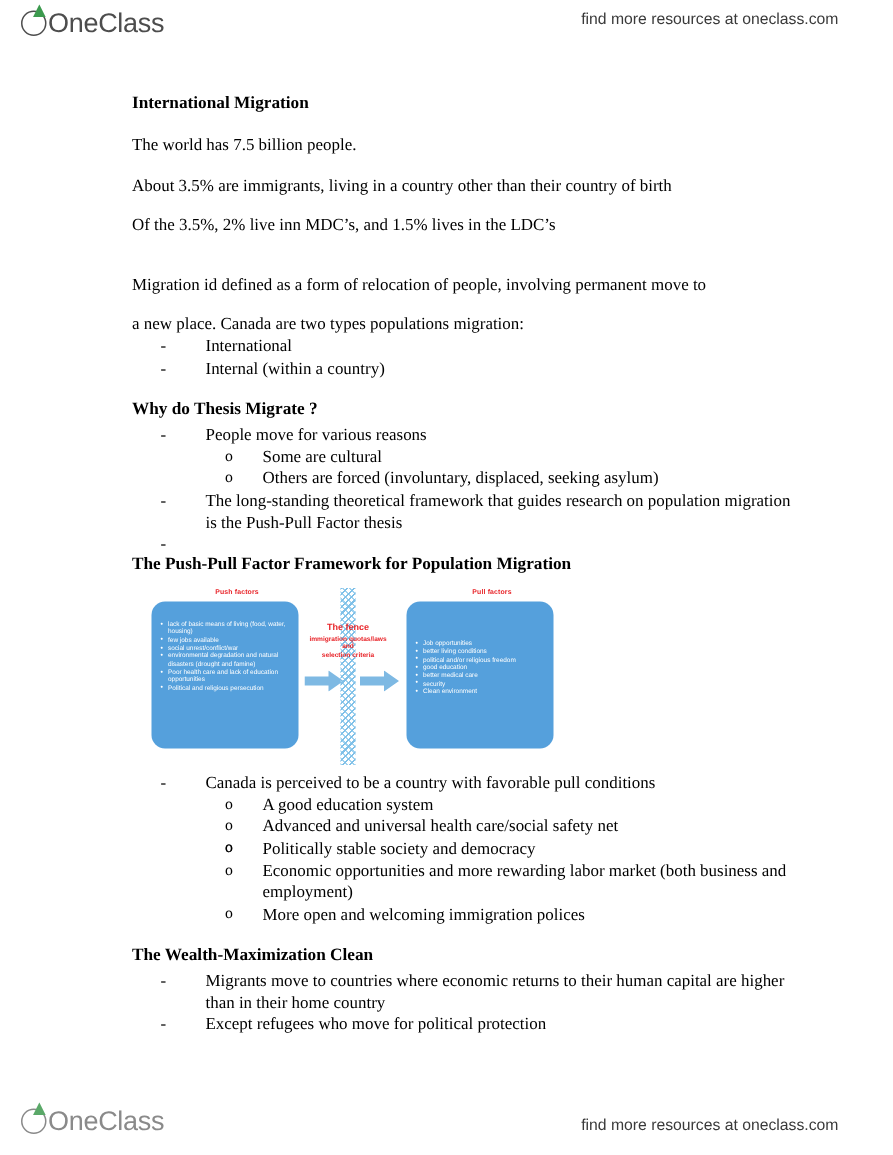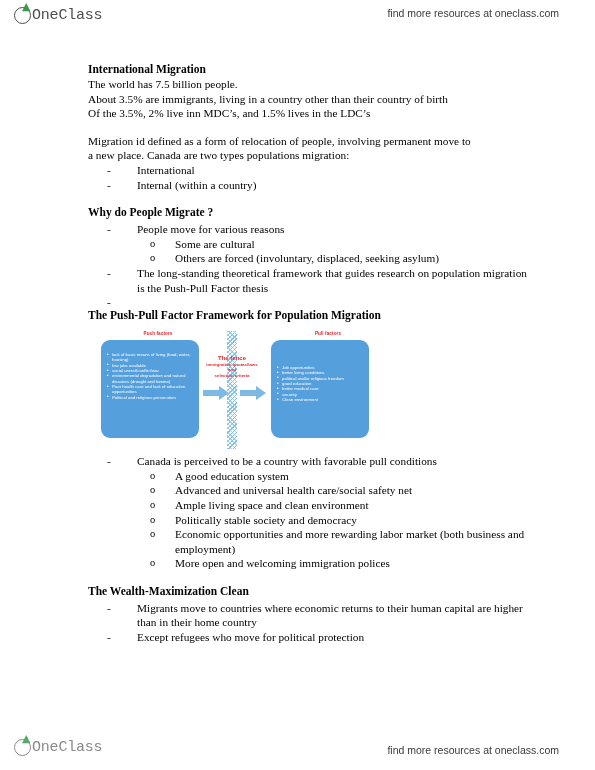--- a/index.html
+++ b/index.html
@@ -40,22 +40,22 @@
   }
   .brand-leaf {
     position: absolute; left: 8px; top: 1px;
     width: 9px; height: 7px;
     color: #3c9a4e;
     font-size: 11px;
     line-height: 7px;
     font-family: "DejaVu Sans", sans-serif;
   }
   .brand-word {
-    font-family: Liberation Mono, monospace;
-    font-size: 15px;
+    font-family: Liberation Sans, sans-serif;
+    font-size: 18px;
     line-height: 27px;
     color: #4d4d4d;
     letter-spacing: -0.2px;
     margin-left: -1px;
   }
   .header-tag {
     position: absolute;
     right: 36px; top: 7px;
     font-family: "Liberation Sans", sans-serif;
     font-size: 10.5px;
@@ -85,26 +85,28 @@
   .content {
     position: absolute;
     left: 88px; top: 62px;
     width: 440px;
   }
   h2.doc-head {
     font-size: 11.5px;
     font-weight: bold;
     color: #000;
     line-height: 15px;
+    margin-bottom: 13px;
   }
   h2.doc-head.tight { margin-bottom: 2px; }
   p.line {
     font-size: 11.3px;
     line-height: 14.6px;
     color: #000;
+    margin-top: 12px;
   }
   .gap-sm { height: 13px; }
   .gap-xs { height: 5px; }
 
   ul.dash, ul.circ {
     list-style: none;
   }
   ul.dash > li, ul.circ > li {
     position: relative;
     font-size: 11.3px;
@@ -229,21 +231,21 @@
         <span>International</span>
       </li>
       <li>
         <span class="mk">-</span>
         <span>Internal (within a country)</span>
       </li>
     </ul>
 
     <div class="gap-sm"></div>
 
-    <h2 class="doc-head tight">Why do People Migrate ?</h2>
+    <h2 class="doc-head tight">Why do Thesis Migrate ?</h2>
 
     <ul class="dash">
       <li>
         <span class="mk">-</span>
         <span>People move for various reasons</span>
       </li>
     </ul>
     <ul class="circ">
       <li>
         <span class="mk">o</span>
@@ -332,21 +334,20 @@
       <li>
         <span class="mk">o</span>
         <span>A good education system</span>
       </li>
       <li>
         <span class="mk">o</span>
         <span>Advanced and universal health care/social safety net</span>
       </li>
       <li>
         <span class="mk">o</span>
-        <span>Ample living space and clean environment</span>
       </li>
       <li>
         <span class="mk">o</span>
         <span>Politically stable society and democracy</span>
       </li>
       <li>
         <span class="mk">o</span>
         <span>Economic opportunities and more rewarding labor market (both business and employment)</span>
       </li>
       <li>

